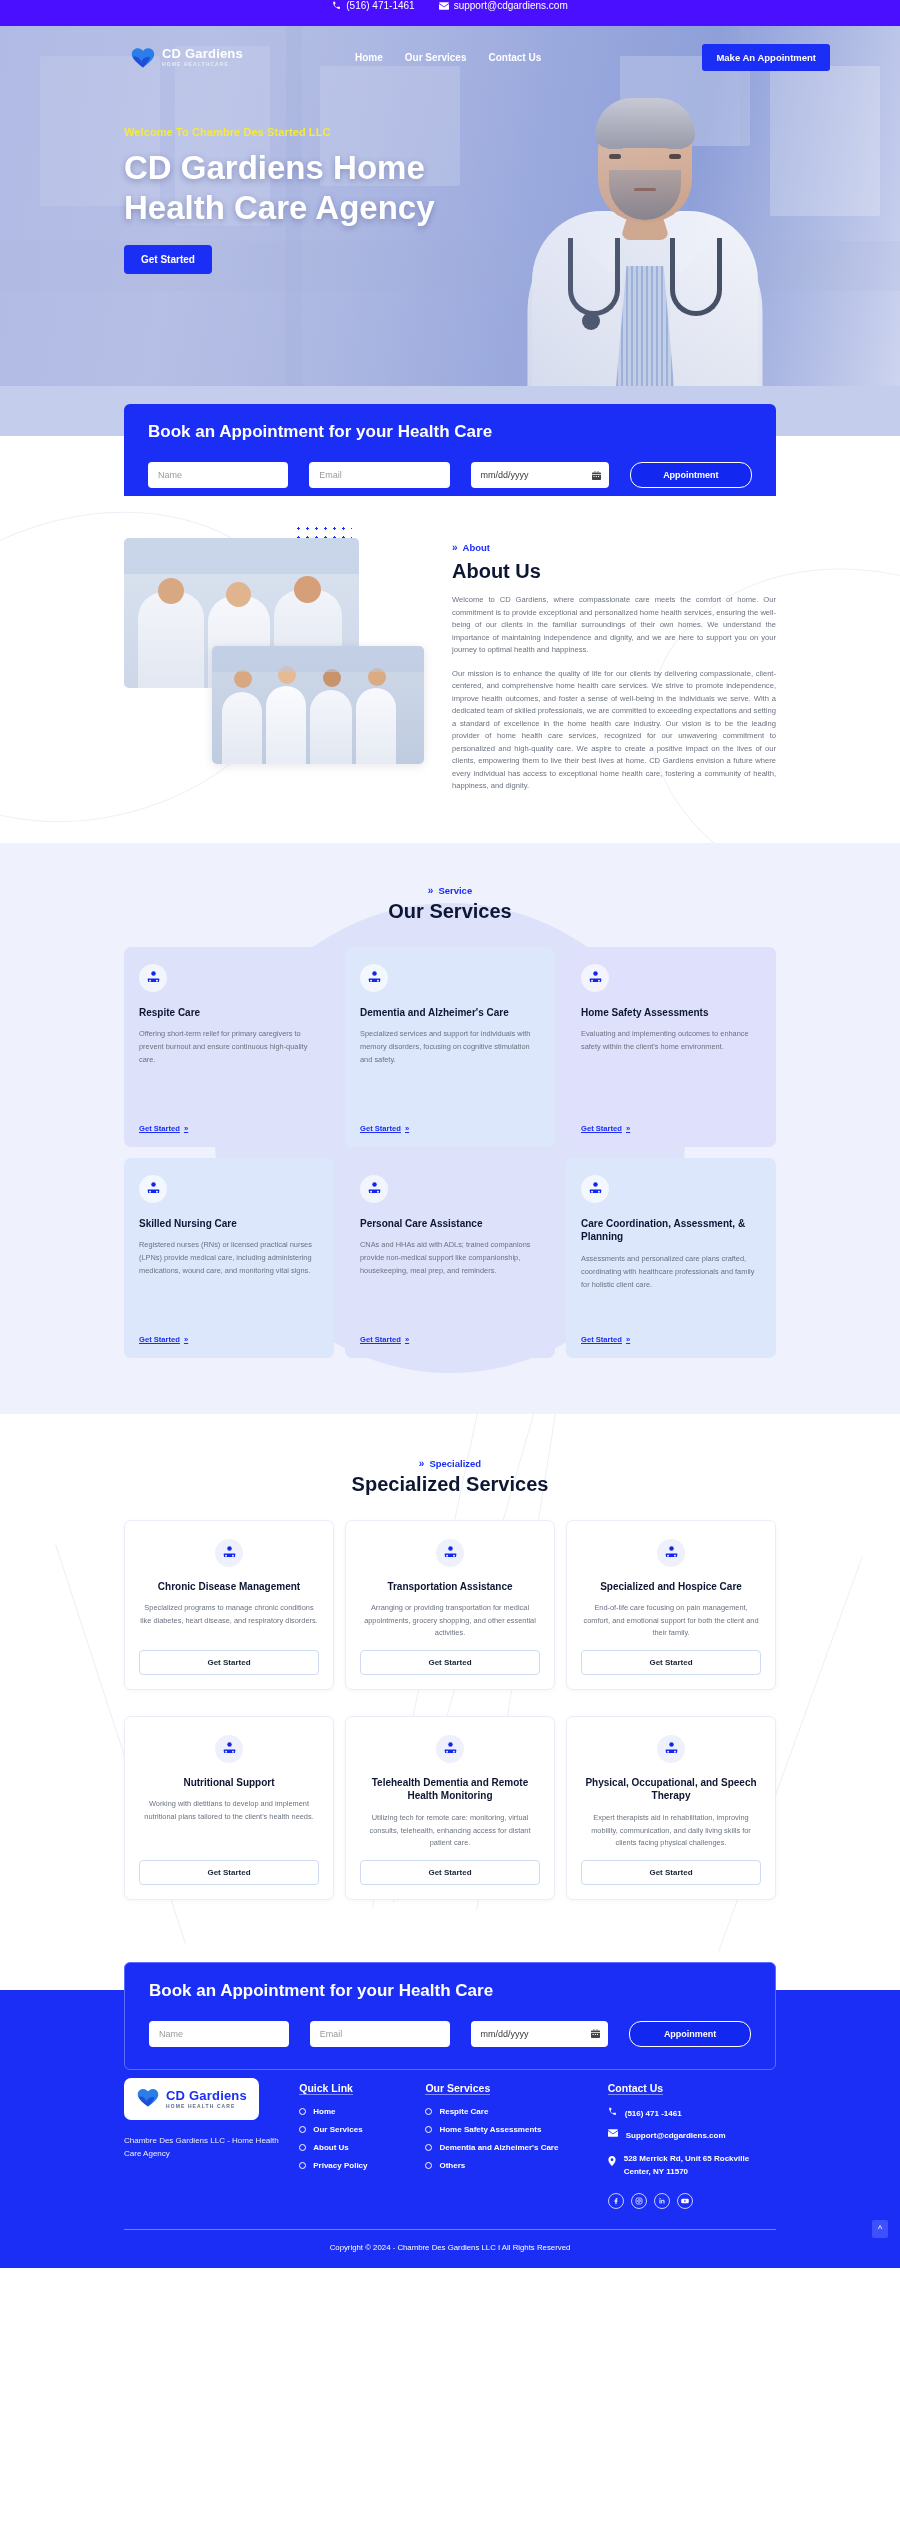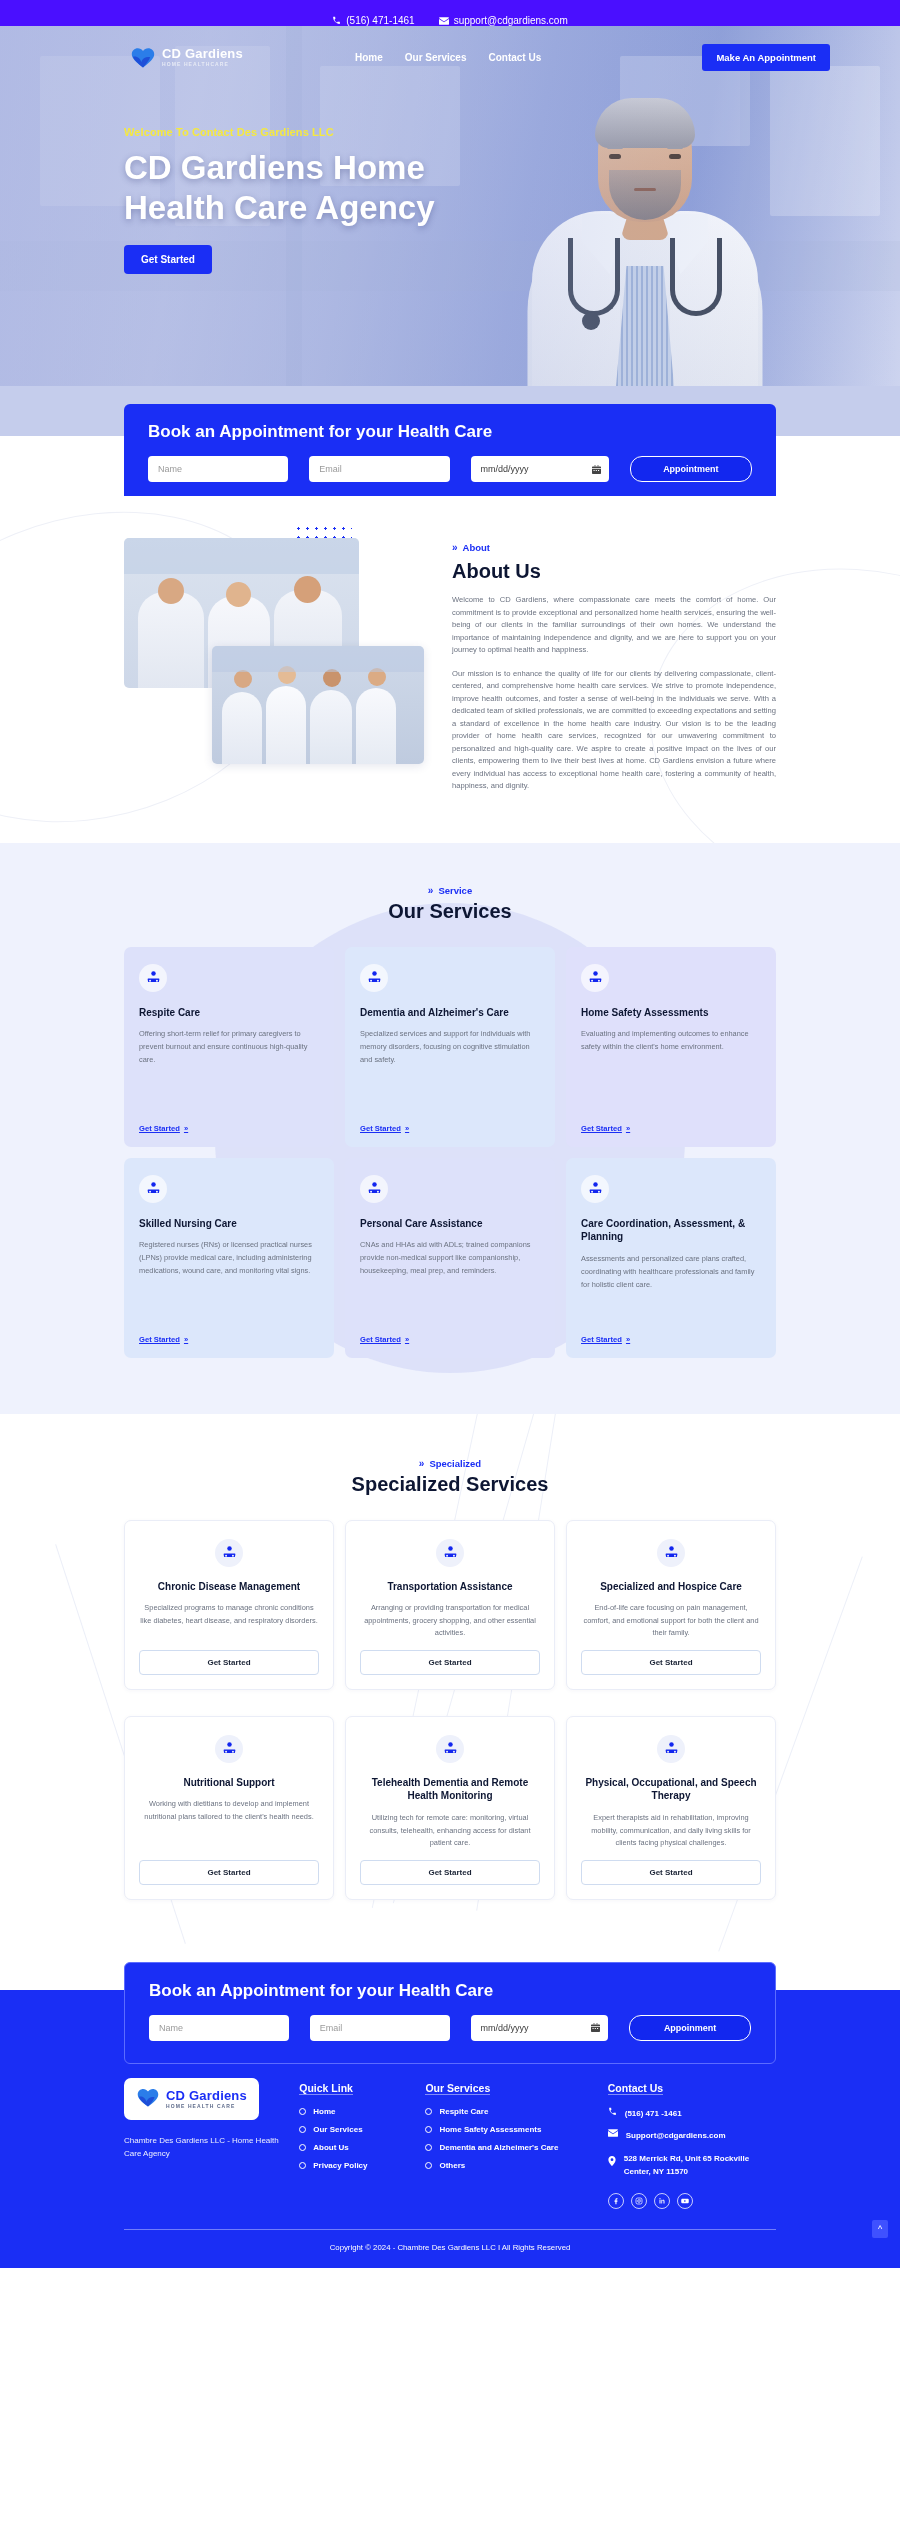--- a/index.html
+++ b/index.html
@@ -10,21 +10,21 @@
     color: #111;
     width: 900px;
     overflow-x: hidden;
   }
 
   
   .topbar {
     background: #4a0fff;
     height: 26px;
     display: flex;
-    align-items: flex-end;
+    align-items: flex-start;
     justify-content: center;
     gap: 24px;
     color: #fff;
     font-size: 10px;
     font-weight: 500;
   }
   .topbar .ti { display: flex; align-items: center; gap: 5px; }
   .ico { display: inline-flex; align-items: center; }
   .ico svg { display: block; }
 
@@ -131,21 +131,21 @@
   }
 
   
   .book-band { position: relative; }
   .book-band.first { height: 110px; background: linear-gradient(180deg,#c5cdec 0 45%, #ffffff 45% 100%); }
   .book-card {
     position: absolute; left: 124px; right: 124px; top: 18px;
     background: #1a2ef5; border-radius: 6px; padding: 18px 24px 22px 24px;
   }
   .book-title { color: #fff; font-size: 17px; font-weight: 700; }
-  .book-row { display: flex; gap: 21px; margin-top: 14px; }
+  .book-row { display: flex; gap: 21px; margin-top: 20px; }
   .book-row input[type="text"] {
     flex: 1 1 0; height: 26px; border: none; border-radius: 4px;
     padding: 0 10px; font-size: 9px; font-family: "Liberation Sans", sans-serif;
     color: #333; background: #fff;
   }
   .book-row input::placeholder { color: #9a9a9a; }
   .date-field {
     flex: 1 1 0; height: 26px; background: #fff; border-radius: 4px;
     display: flex; align-items: center; justify-content: space-between;
     padding: 0 8px 0 10px; font-size: 9px; color: #3a3a3a;
@@ -367,21 +367,21 @@
     </div>
     <nav class="nav-links">
       <a href="#">Home</a>
       <a href="#">Our Services</a>
       <a href="#">Contact Us</a>
     </nav>
     <button class="btn-appt">Make An Appointment</button>
   </div>
 
   <div class="hero-copy">
-    <div class="hero-kicker">Welcome To Contact Des Gardiens LLC</div>
+    <div class="hero-kicker">Welcome To Chambre Des Started LLC</div>
     <h1 class="hero-title">CD Gardiens Home Health Care Agency</h1>
     <button class="btn-start">Get Started</button>
   </div>
 </section>
 
 <section class="book-band first">
   <div class="book-card">
     <div class="book-title">Book an Appointment for your Health Care</div>
     <div class="book-row">
       <input type="text" placeholder="Name" style="">

